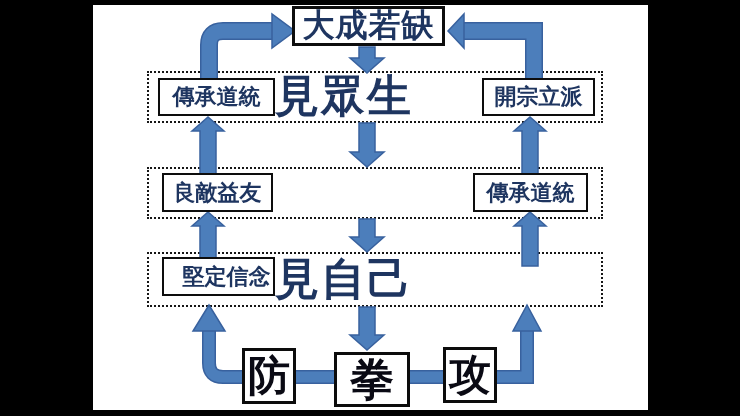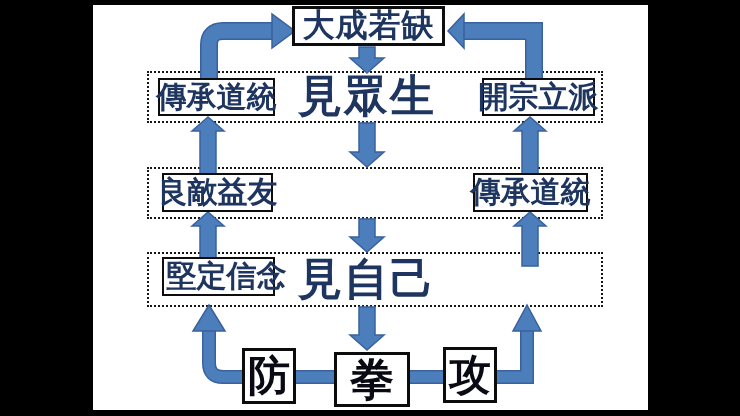--- a/index.html
+++ b/index.html
@@ -20,31 +20,31 @@
   .band1{top:71px;height:52px;}
   .band2{top:167px;height:52px;}
   .band3{top:252px;height:55px;}
   svg.arrows{position:absolute;left:0;top:0;width:740px;height:416px;z-index:3;}
   .node{
     position:absolute;box-sizing:border-box;background:#fff;
     border:2px solid #0d0d0d;display:flex;align-items:center;justify-content:center;
     color:#1e3560;font-weight:bold;z-index:4;white-space:nowrap;
   }
   .top-node{left:292px;top:6px;width:153px;height:40px;font-size:32px;letter-spacing:1px;border-width:3px;}
-  .side{font-size:30px;letter-spacing:0px;}
+  .side{font-size:22px;letter-spacing:0px;}
   .b1l{left:158px;top:78px;width:117px;height:38px;}
   .b1r{left:482px;top:78px;width:113px;height:38px;align-items:center;}
   .b2l{left:162px;top:173px;width:111px;height:39px;align-items:center;}
   .b2r{left:473px;top:173px;width:115px;height:39px;}
   .b3l{left:162px;top:257px;width:113px;height:39px;padding-left:16px;}
   .b3r{left:470px;top:265px;width:122px;height:38px;}
   .center-text{
-    position:absolute;left:267px;width:200px;height:50px;z-index:4;
+    position:absolute;left:275px;width:200px;height:50px;z-index:4;
     color:#1e3560;font-weight:bold;font-size:44px;line-height:50px;
-    text-align:center;letter-spacing:2px;white-space:nowrap;
+    text-align:left;letter-spacing:2px;white-space:nowrap;
   }
   .c1{top:72px;}
   .c2{top:168px;}
   .c3{top:255px;}
   .bottom-box{
     position:absolute;box-sizing:border-box;background:#fff;
     border:3px solid #0c0c0c;display:flex;align-items:center;justify-content:center;
     color:#0a0a14;font-weight:bold;font-size:42px;z-index:4;
   }
   .bb-defense{left:242px;top:348px;width:54px;height:56px;}

